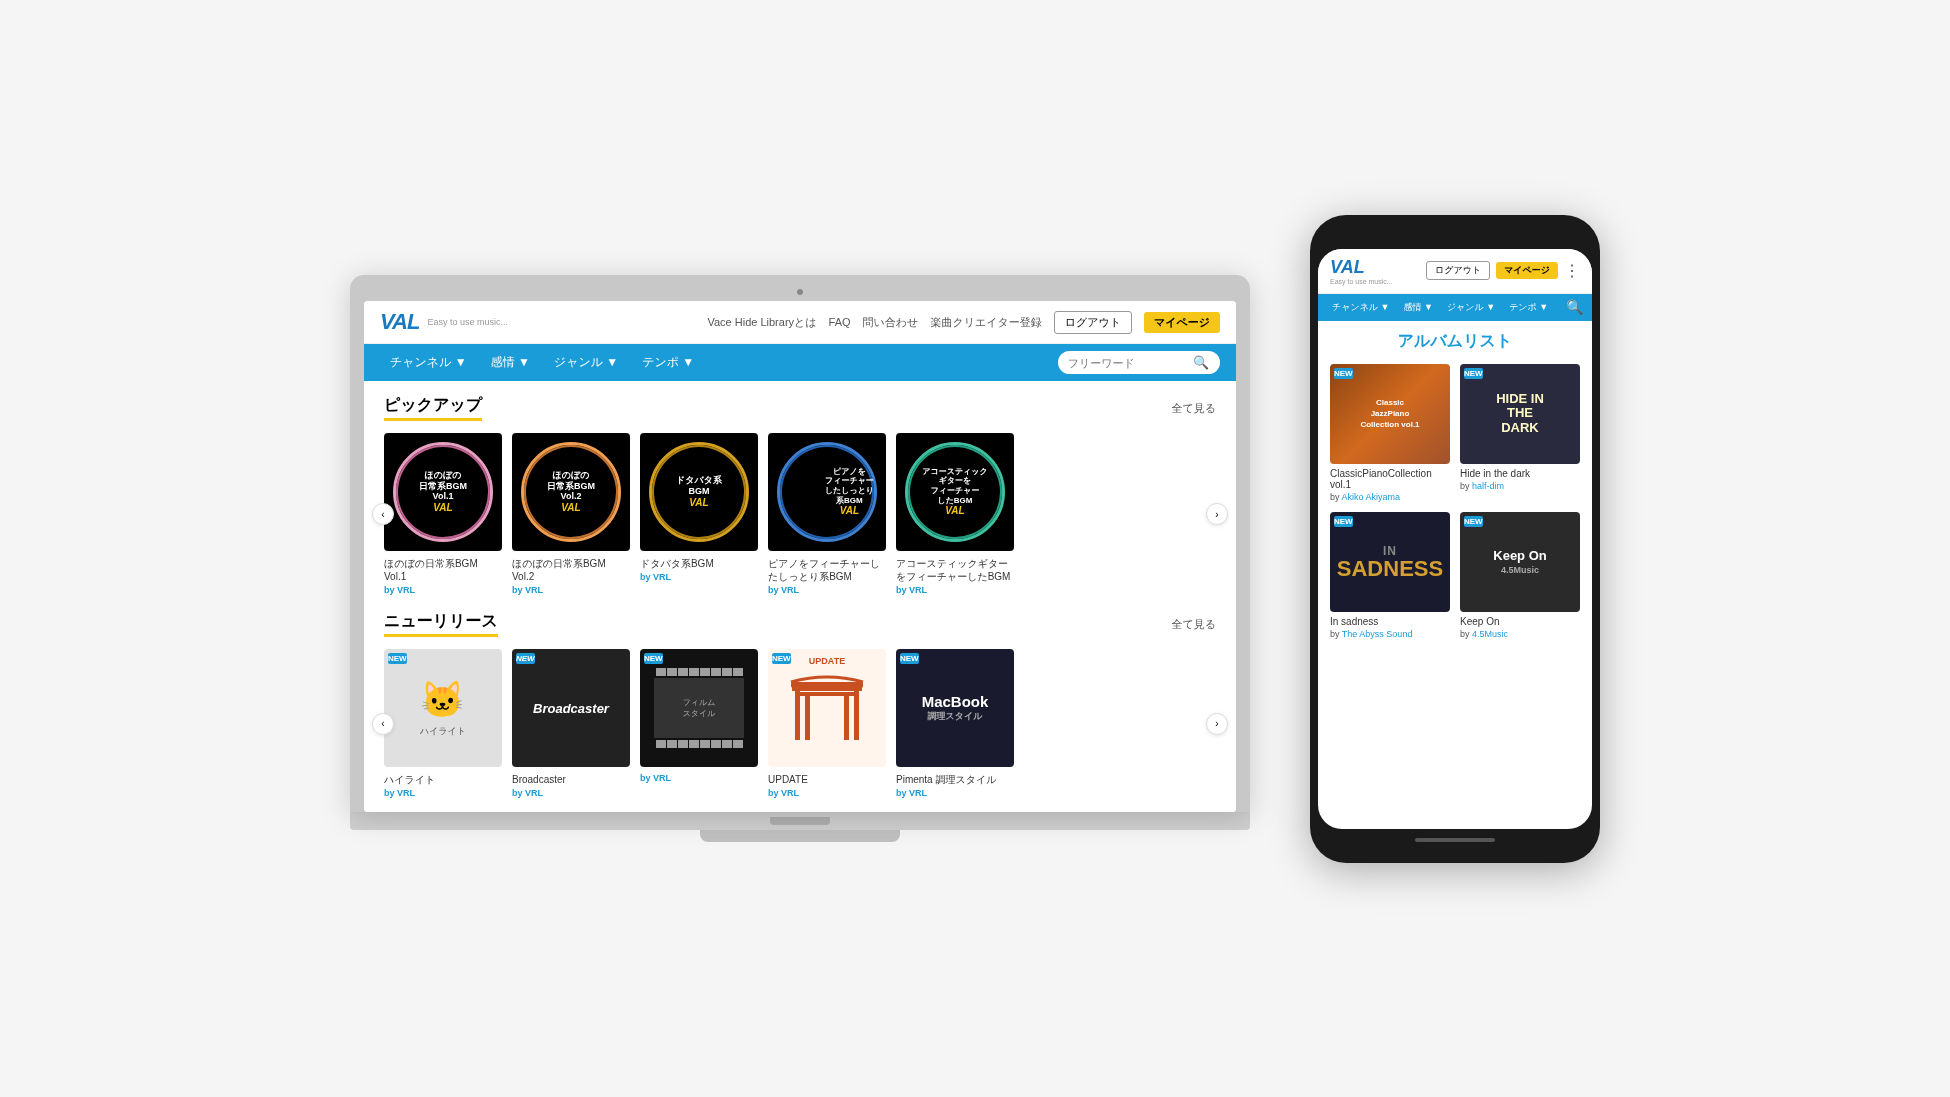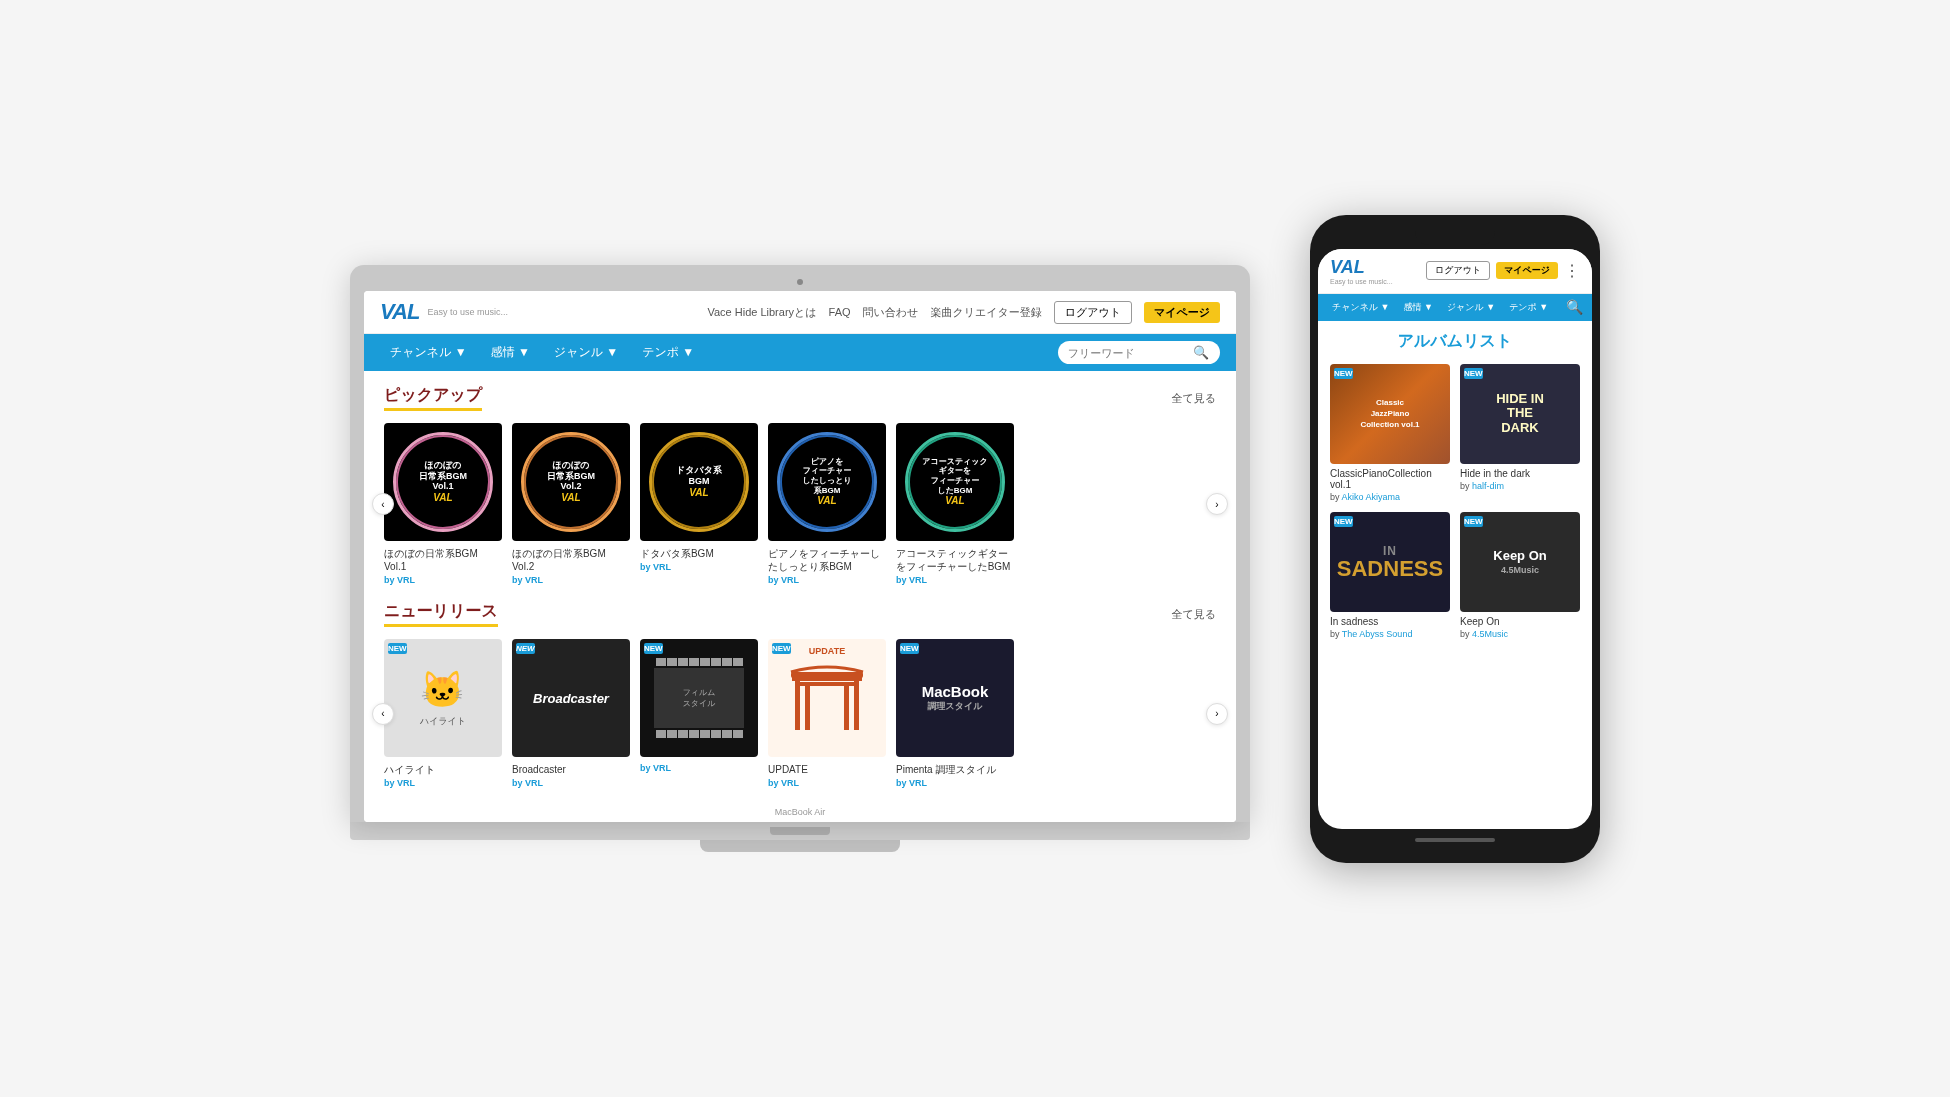--- a/index.html
+++ b/index.html
@@ -182,21 +182,21 @@
     .section-header {
       display: flex;
       justify-content: space-between;
       align-items: center;
       margin-bottom: 12px;
     }
 
     .section-title {
       font-size: 16px;
       font-weight: bold;
-      color: #7f1d1d;
+      color: #000000;
       border-bottom: 3px solid #f5c518;
       padding-bottom: 2px;
     }
 
     .see-all {
       font-size: 11px;
       color: #555;
       cursor: pointer;
     }
 
@@ -298,20 +298,21 @@
       border-color: #f0a050;
       box-shadow: 0 0 0 2px #c07030 inset;
     }
     .thumb-circle-gold {
       border-color: #d4a020;
       box-shadow: 0 0 0 2px #b08010 inset;
     }
     .thumb-circle-blue {
       border-color: #4080d0;
       box-shadow: 0 0 0 2px #2060b0 inset;
+      justify-content: flex-end;
     }
     .thumb-circle-teal {
       border-color: #40c0a0;
       box-shadow: 0 0 0 2px #20a080 inset;
     }
     .val-logo-small {
       color: #f5c518;
       font-size: 10px;
       font-weight: 900;
       font-style: italic;
@@ -793,23 +794,20 @@
               </div>
               <div class="album-title">Pimenta 調理スタイル</div>
               <div class="album-by">by VRL</div>
             </div>
 
             <div class="nav-arrow right">›</div>
           </div>
 
         </div>
 
-        <div style="background:#fff;height:20px;display:flex;align-items:center;justify-content:center;">
-          <span style="font-size:9px;color:#999">MacBook Air</span>
-        </div>
       </div>
     </div>
     <div class="laptop-bottom">
       <div class="laptop-notch"></div>
     </div>
     <div class="laptop-stand"></div>
   </div>
 
   <div class="phone-wrapper">
     <div class="phone-body">

